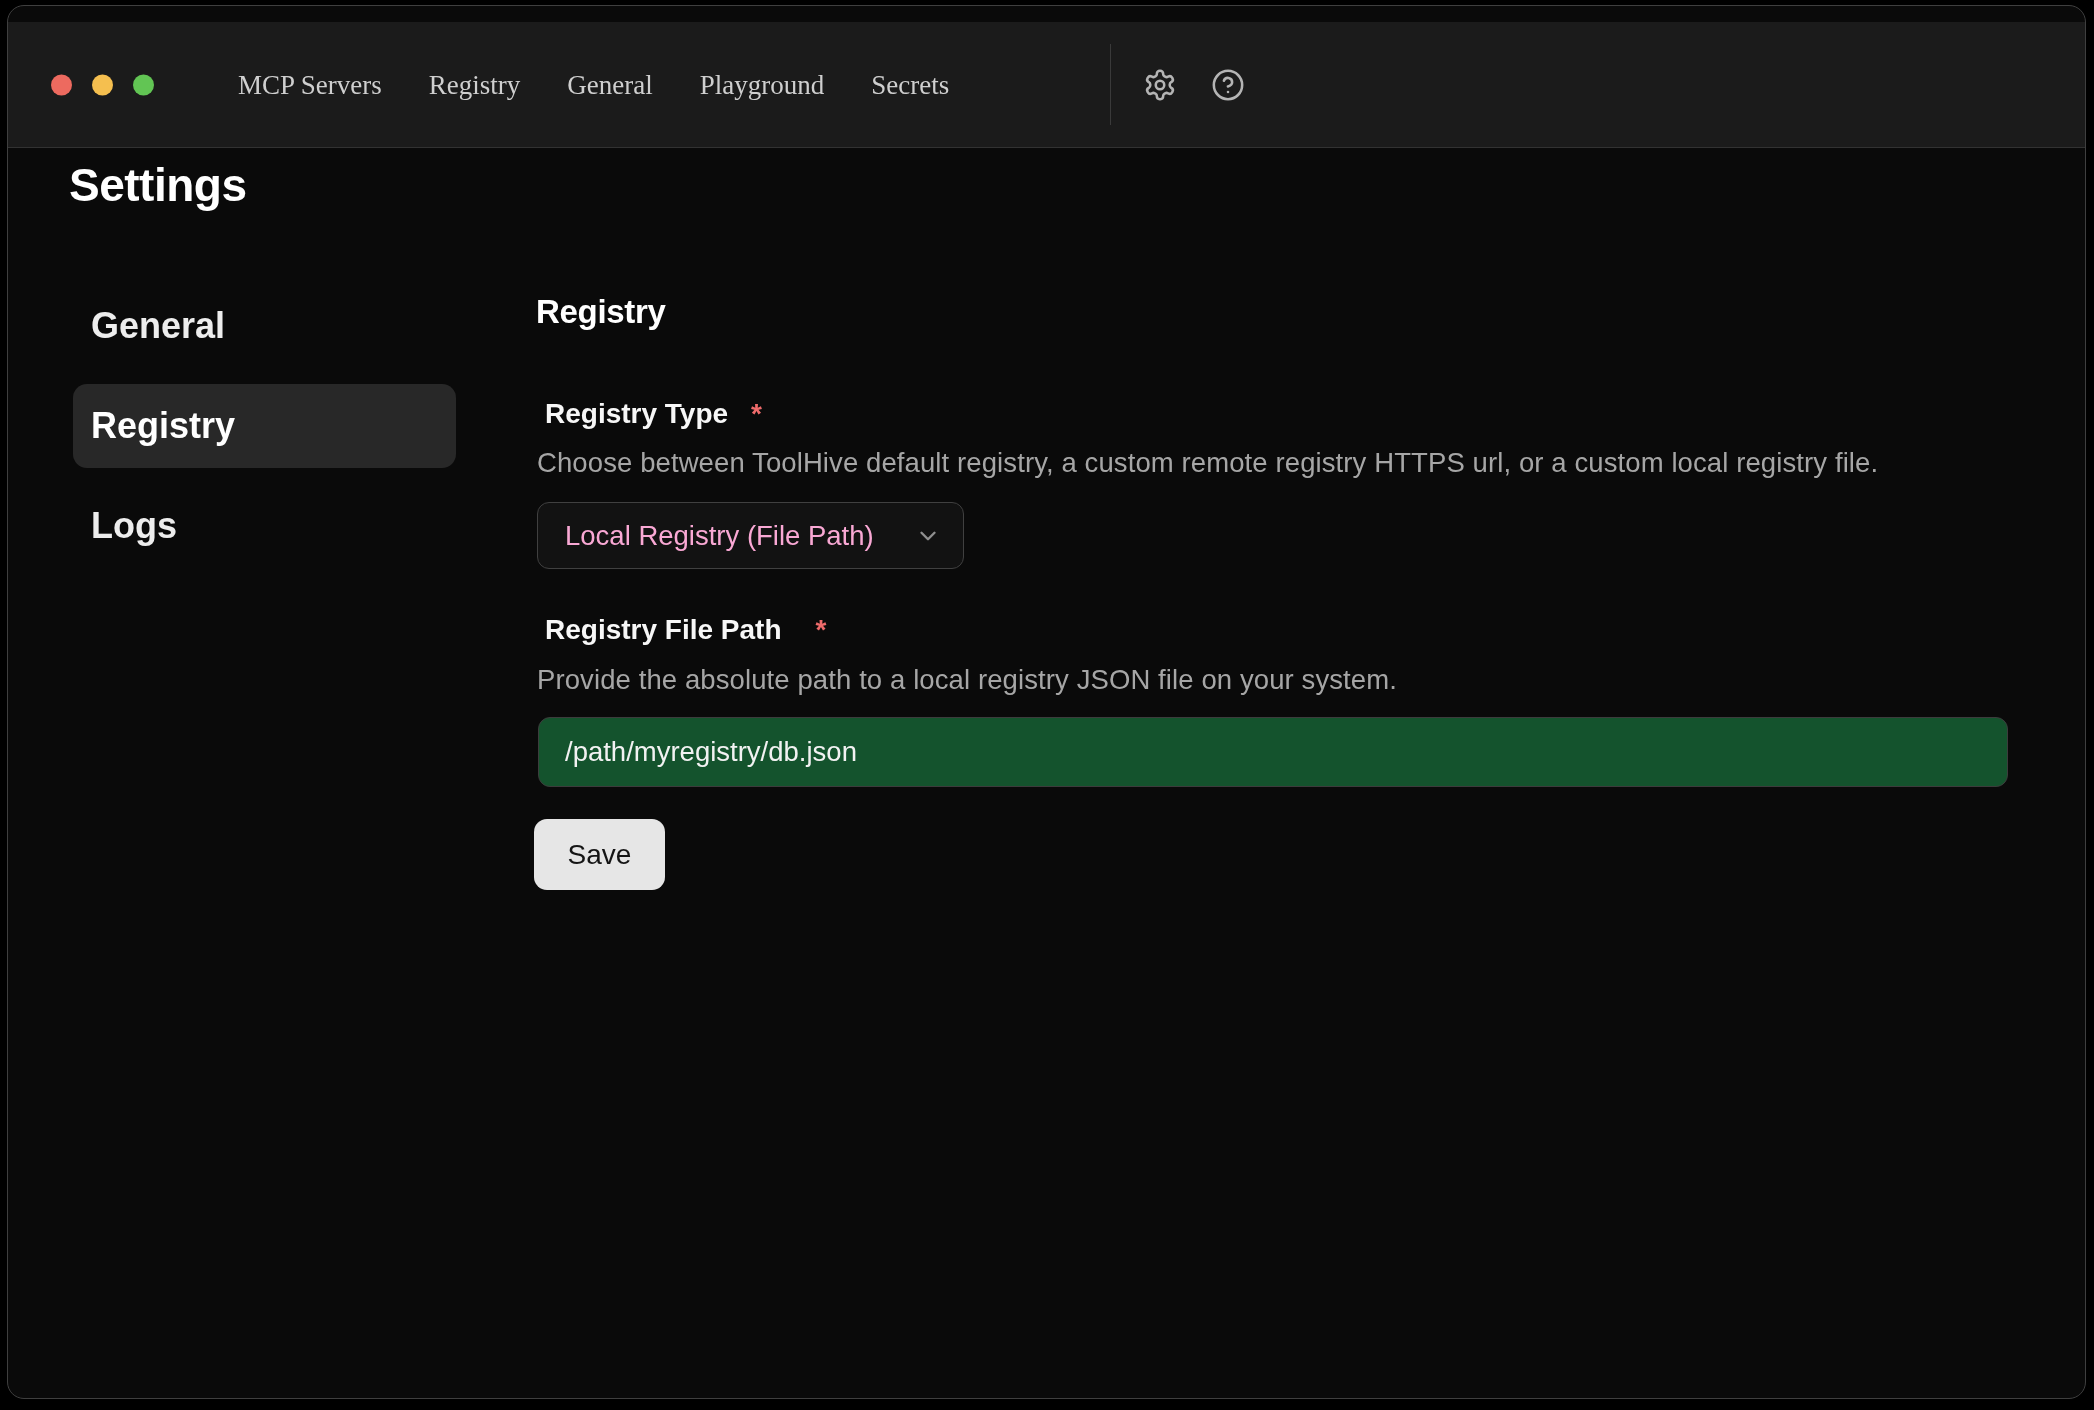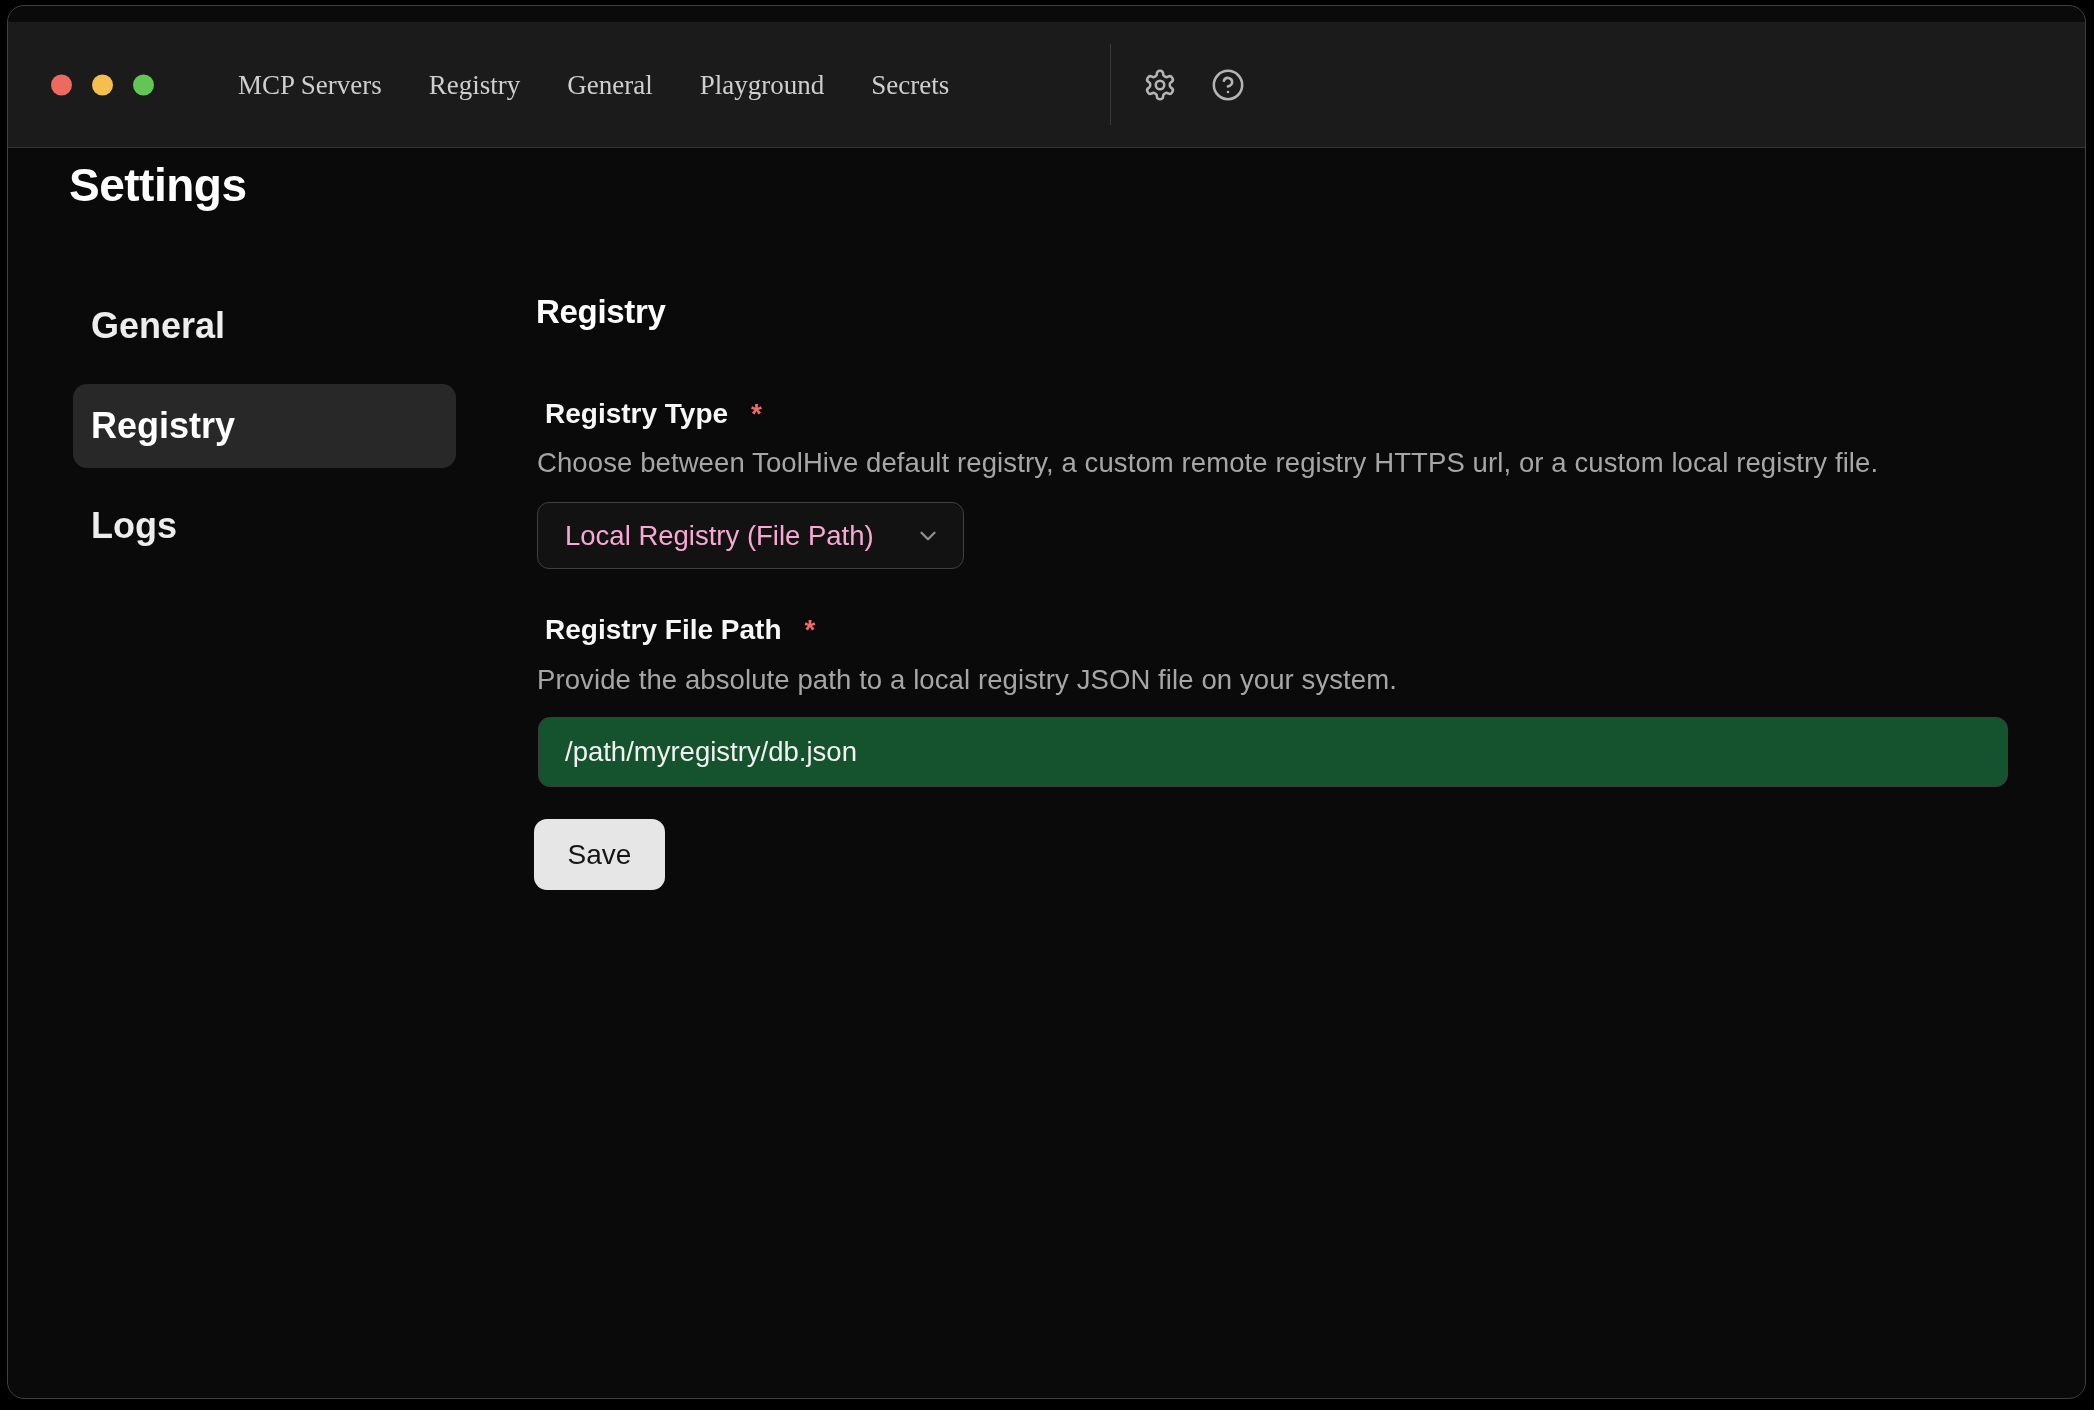--- a/index.html
+++ b/index.html
@@ -71,21 +71,21 @@
     letter-spacing: -0.3px;
   }
 
   .field-label {
     position: absolute; left: 529px; margin: 8px;
     font-size: 28px; font-weight: 600; line-height: 1; color: #f7f7f7;
     display: flex; align-items: flex-start; text-align: center;
   }
   .field-label .req { margin-left: 23px; color: #ee6b6b; font-weight: 600; font-size: 28px; line-height: 1; }
   .label-type { top: 386px; }
-  .label-path { top: 602px; }
+  .label-path { top: 602px; gap: 11px; }
 
   .field-desc {
     position: absolute; left: 529px; margin: 0;
     font-size: 27.5px; line-height: 1; color: #a6a6a6; letter-spacing: 0.1px;
     white-space: nowrap;
   }
   .desc-type { top: 443px; }
   .desc-path { top: 660px; }
 
   .select-btn {

